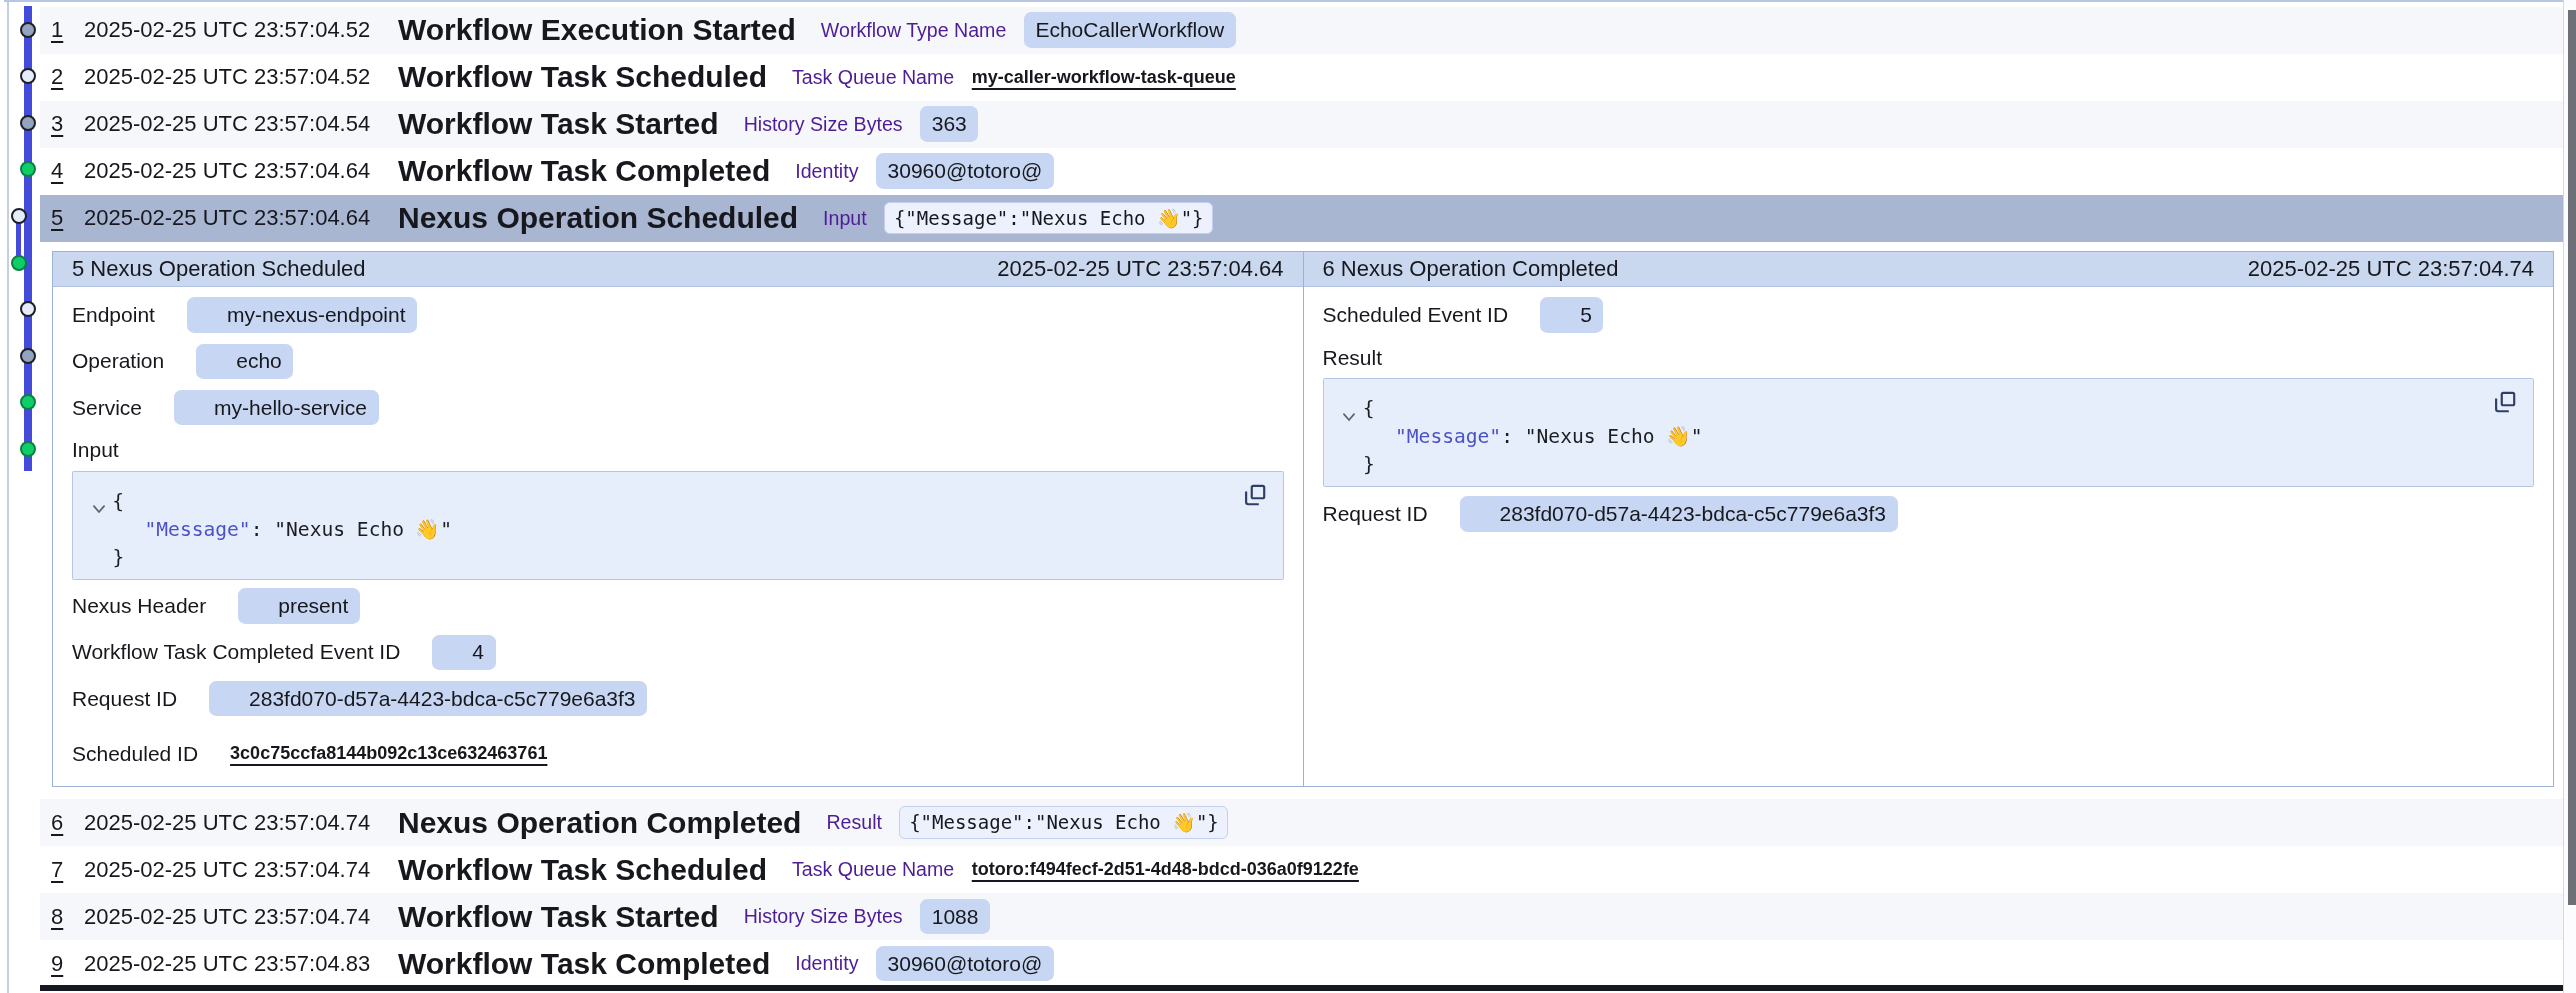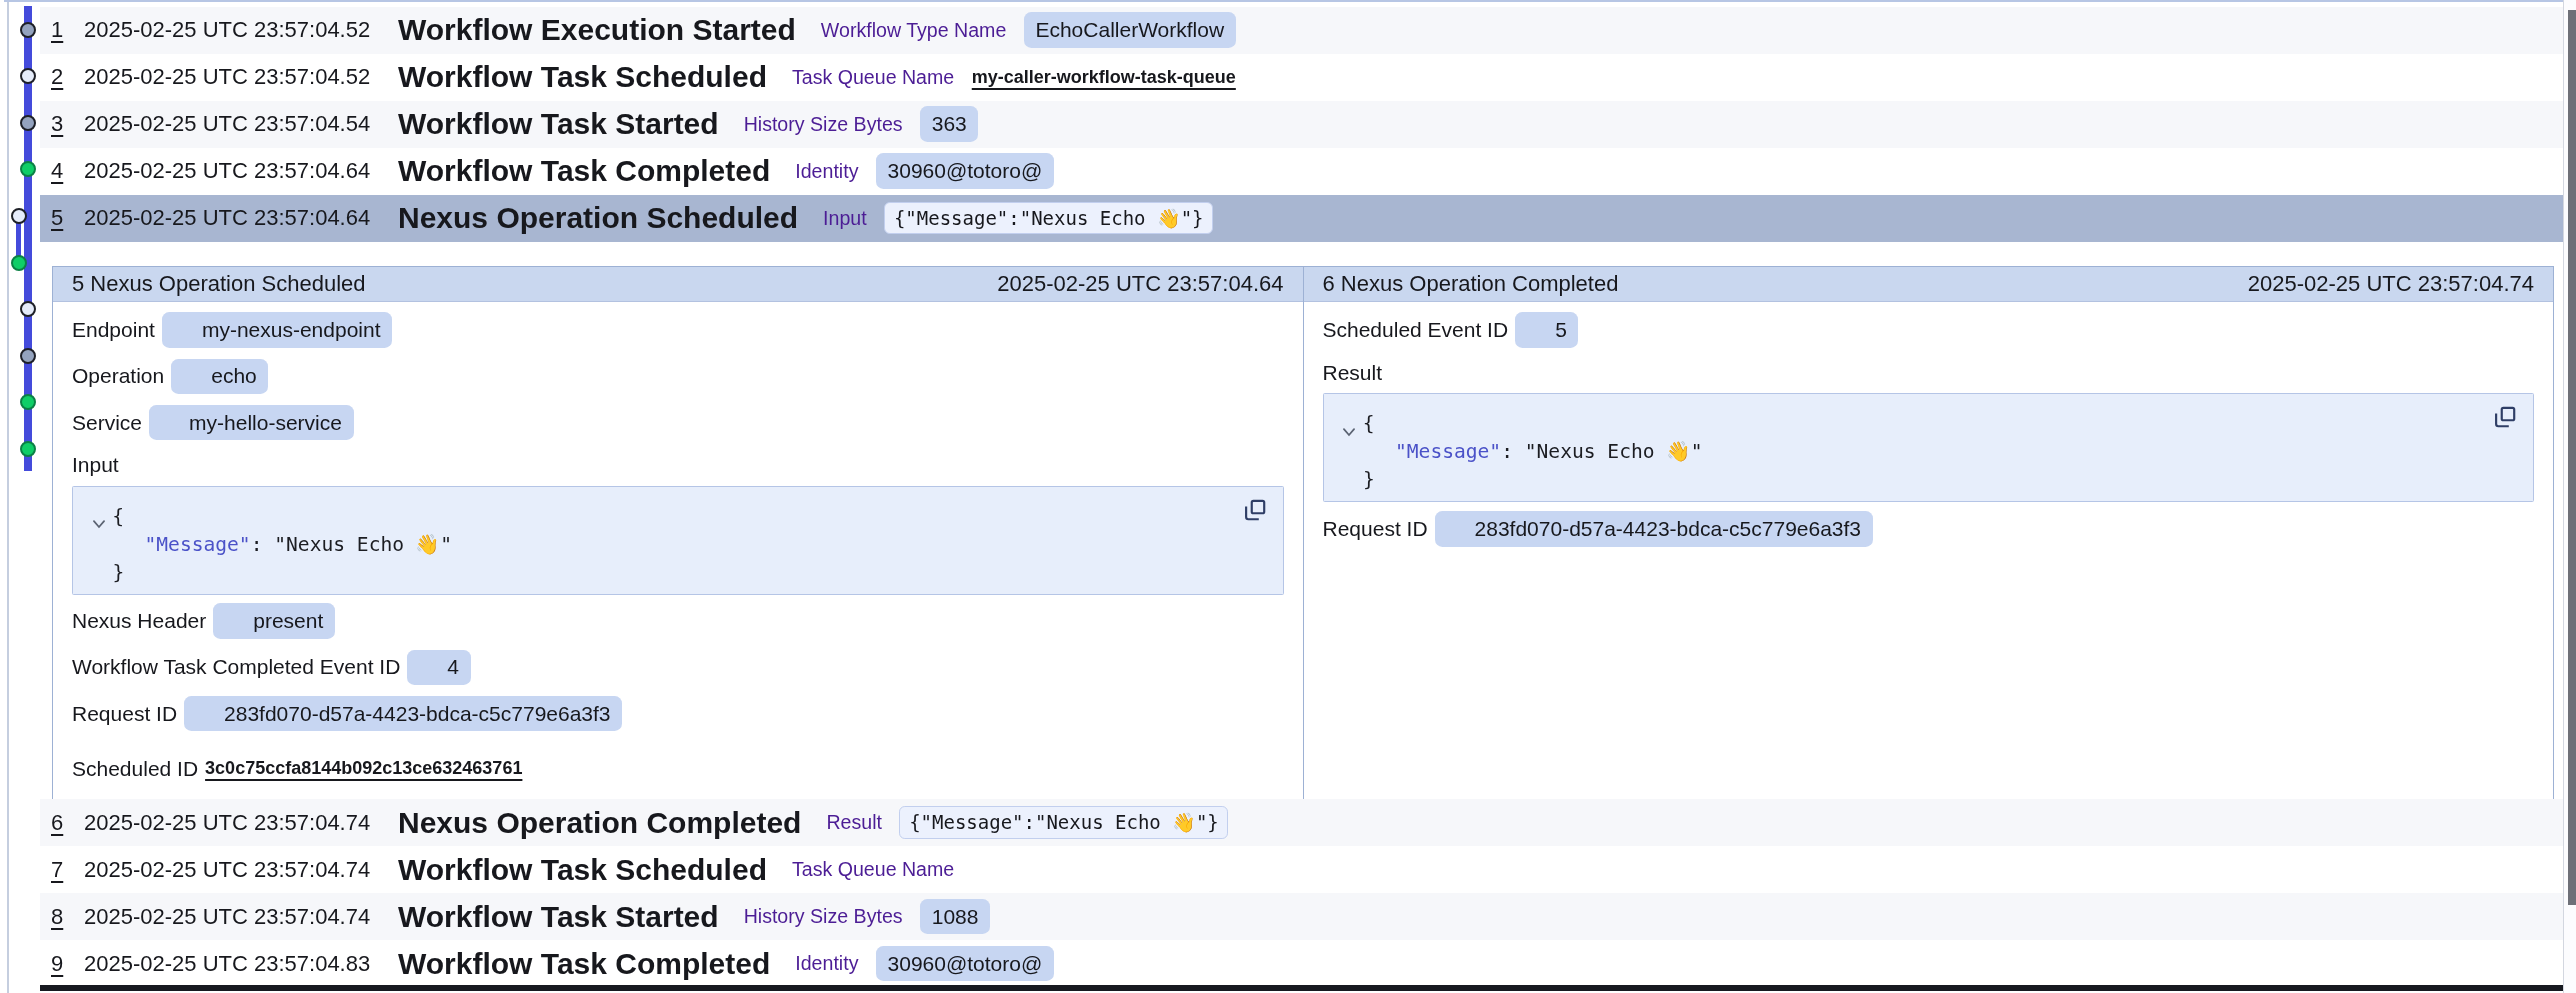--- a/index.html
+++ b/index.html
@@ -31,28 +31,28 @@
   .row-num{width:33px;font-size:22px;text-decoration:underline;text-underline-offset:4.4px;text-decoration-thickness:1.5px;flex:none;}
   .row-time{width:295px;margin-right:19px;font-size:22px;flex:none;}
   .row-name{font-size:30px;font-weight:bold;margin-right:25px;}
   .row-label{font-size:19.6px;color:#4c1d95;margin-right:17.5px;}
   .badge{background:#c7d6f2;border-radius:7.3px;padding:5.8px 11.6px;font-size:21px;}
   .code-badge{background:#ecf1fd;border:1.5px solid #c2cfee;border-radius:5.8px;padding:3.6px 8.7px;
               font-family:"DejaVu Sans Mono",monospace;font-size:19px;}
   .link{font-size:18px;text-decoration:underline;text-underline-offset:5.1px;text-decoration-thickness:1.8px;font-weight:bold;}
 
   
-  .panel{position:absolute;left:52px;top:266px;width:2502px;height:536px;border:1.5px solid #9db1d4;
+  .panel{position:absolute;left:52px;top:251px;width:2502px;height:536px;border:1.5px solid #9db1d4;
          display:flex;background:#ffffff;box-sizing:border-box;justify-content:flex-end;}
   .panel-half{flex:1;display:flex;flex-direction:column;min-width:0;}
   .panel-half.right{border-left:1.5px solid #9db1d4;}
   .panel-header{height:34px;flex:none;background:#c9d7ef;border-bottom:0.7px solid #b3c2e0;
                 display:flex;justify-content:space-between;align-items:center;padding:0 19px;font-size:22px;}
   .panel-body{padding:10.2px 19px 0 19px;font-size:21px;overflow:hidden;}
-  .panel-field{display:flex;align-items:center;min-height:36px;margin-bottom:10.2px;gap:7px;white-space:nowrap;}
+  .panel-field{display:flex;align-items:center;min-height:36px;margin-bottom:10.2px;gap:32px;white-space:nowrap;}
   .panel-field .badge{font-size:21px;padding-left:40px;}
   .panel-label-line{display:flex;align-items:center;height:29px;margin-bottom:5.8px;}
   .code-block{position:relative;background:#e7eefb;border:1.5px solid #b5c5e6;border-radius:1.5px;
               padding:16px 17.5px;height:109px;box-sizing:border-box;margin-bottom:8.7px;
               font-family:"DejaVu Sans Mono",monospace;font-size:19.6px;line-height:28px;color:#1c1d22;}
   .code-line1{display:flex;align-items:center;}
   .code-line2{padding-left:54px;}
   .code-line3{padding-left:22px;}
   .jkey{color:#4b52c8;}
   .chevron-btn{width:16px;height:11.6px;margin-right:5.8px;flex:none;cursor:pointer;}
@@ -217,20 +217,21 @@
         <span class="row-time">2025-02-25 UTC 23:57:04.74</span>
         <span class="row-name">Nexus Operation Completed</span>
         <span class="row-label">Result</span>
         <span class="code-badge">{"Message":"Nexus Echo 👋"}</span>
       </div>
       <div class="row">
         <span class="row-num">7</span>
         <span class="row-time">2025-02-25 UTC 23:57:04.74</span>
         <span class="row-name">Workflow Task Scheduled</span>
         <span class="row-label">Task Queue Name</span>
+        <span class="link">totoro:f494fecf-2d51-4d48-bdcd-036a0f9122fe</span>
       </div>
       <div class="row zebra">
         <span class="row-num">8</span>
         <span class="row-time">2025-02-25 UTC 23:57:04.74</span>
         <span class="row-name">Workflow Task Started</span>
         <span class="row-label">History Size Bytes</span>
         <span class="badge">1088</span>
       </div>
       <div class="row">
         <span class="row-num">9</span>

